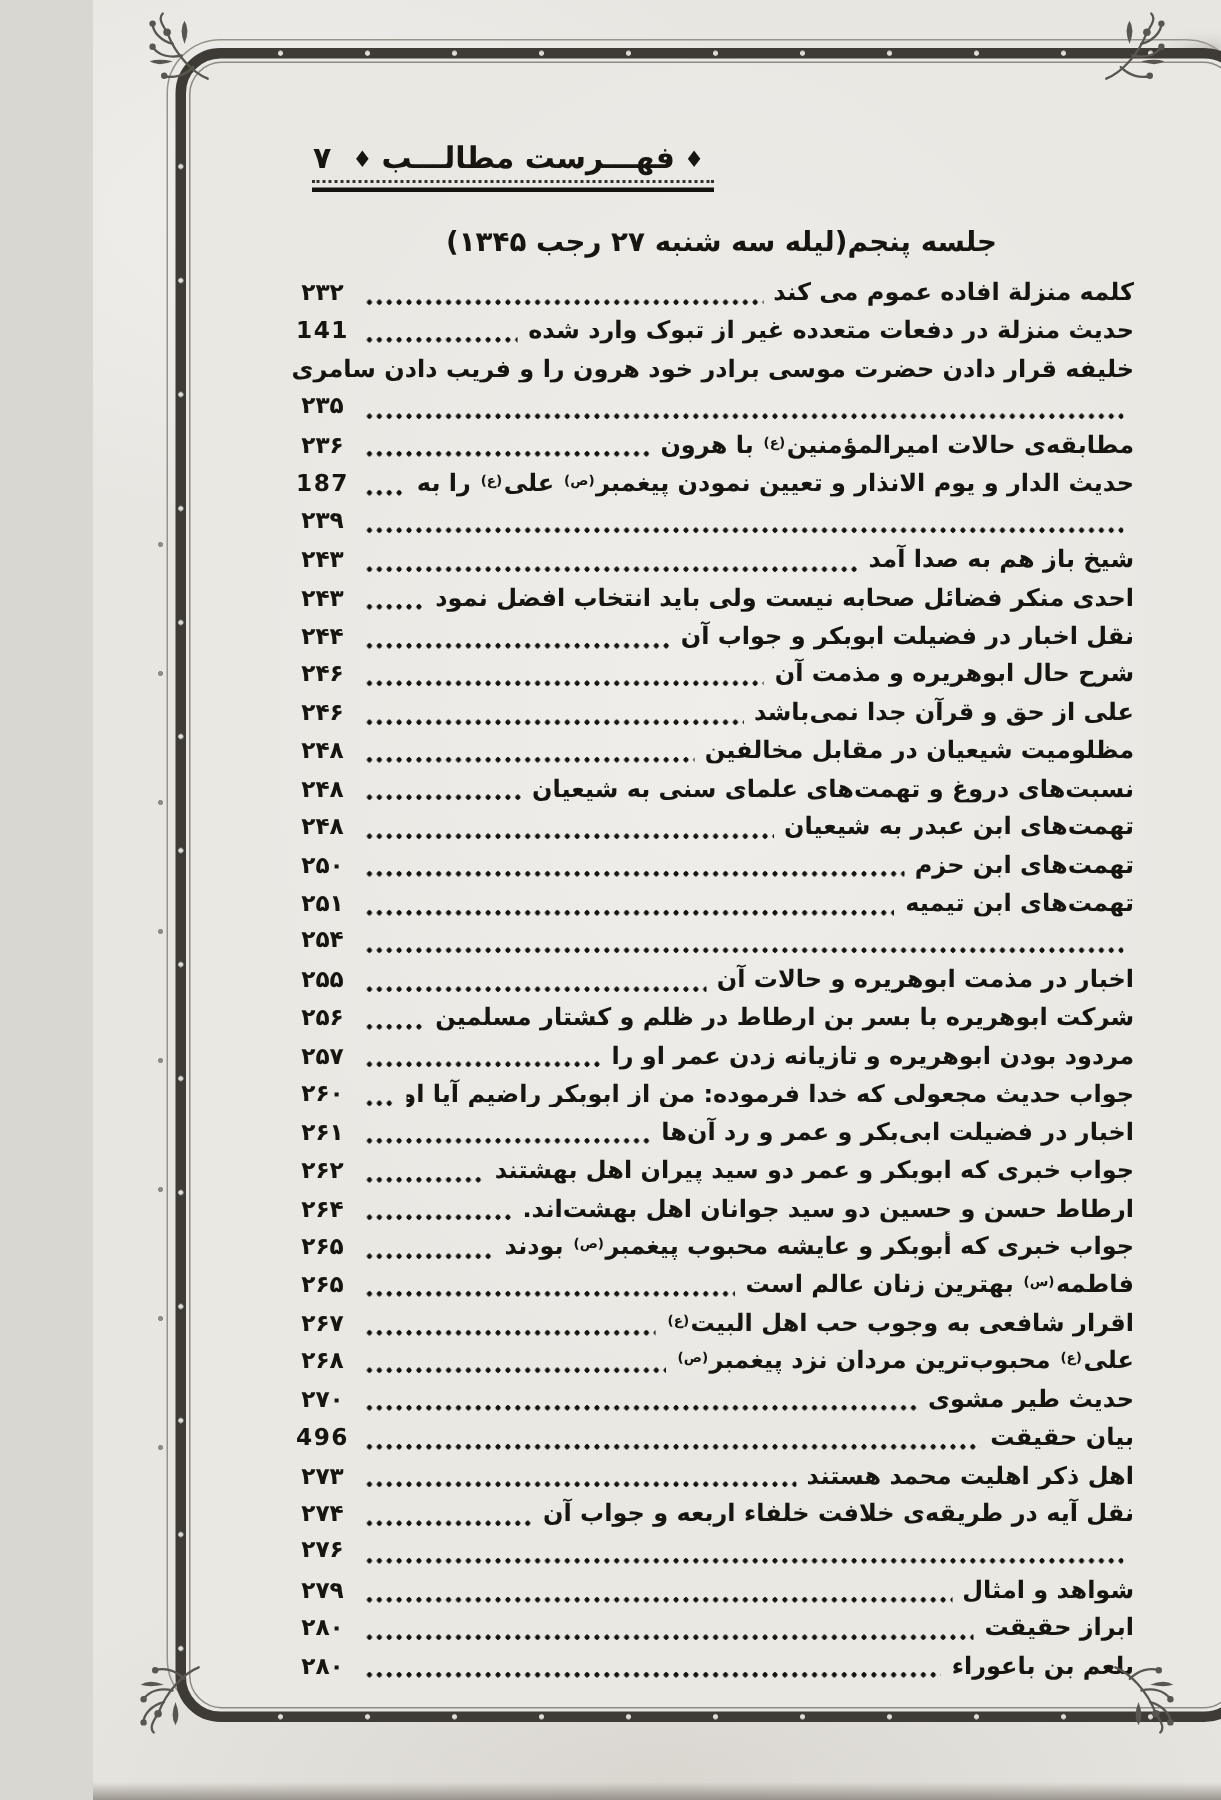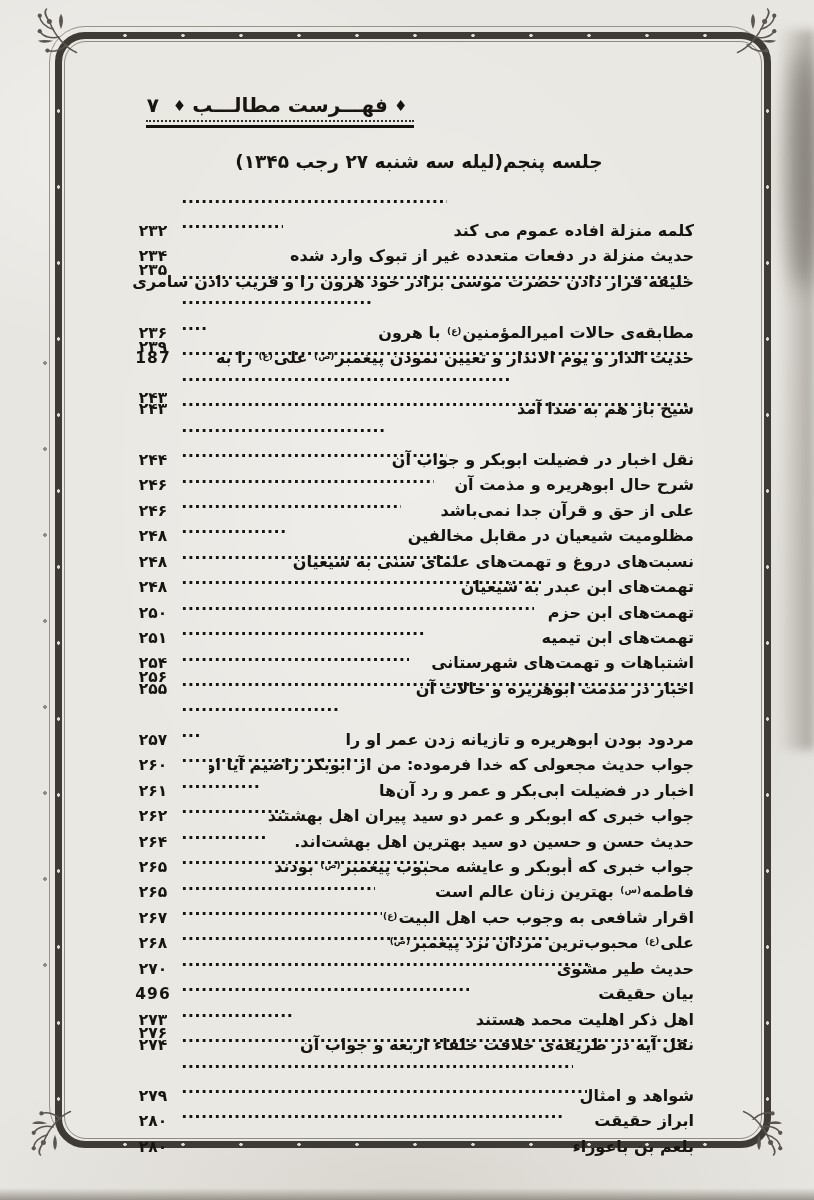--- a/index.html
+++ b/index.html
@@ -1,18 +1,18 @@
 <!DOCTYPE html>
 <html lang="fa" dir="rtl"><head>
 <meta charset="utf-8">
 <style>
   html,body{margin:0;padding:0;}
   body{width:814px;height:1200px;overflow:hidden;background:#d9d7d2;}
   .paper{
-    position:relative;width:814px;height:1200px;overflow:hidden;
+    position:relative;width:752px;height:1200px;overflow:hidden;
     background:
       radial-gradient(ellipse 500px 300px at 18% 12%, rgba(255,255,255,.35), transparent 70%),
       radial-gradient(ellipse 420px 500px at 80% 55%, rgba(120,113,102,.10), transparent 70%),
       radial-gradient(ellipse 600px 220px at 50% 99%, rgba(140,132,120,.16), transparent 75%),
       #e8e6e1;
     font-family:"DejaVu Sans",sans-serif;color:#181511;direction:rtl;
   }
   
   .frame-outer{position:absolute;left:49px;top:26px;width:714px;height:1114px;
     border:1px solid #97938b;border-radius:36px;}
@@ -56,21 +56,21 @@
   .page-header .num{padding-right:8px;}
   .page-header .rule{margin-top:3px;height:3px;
     border-top:2px dotted #34312c;border-bottom:3px solid #14120f;}
   
   .session-heading{position:absolute;top:112px;left:12px;right:0;text-align:center;
     font-size:18.5px;font-weight:bold;}
   
   .toc{position:absolute;top:146px;right:70px;left:70px;}
   .toc-row{display:flex;align-items:baseline;height:25.45px;
     font-size:16px;font-weight:bold;white-space:nowrap;}
-  .toc-title{flex:0 1 auto;overflow:hidden;margin-top:36px;}
+  .toc-title{flex:0 1 auto;overflow:hidden;}
   .toc-leader{flex:1 1 30px;height:5px;margin:0 7px;align-self:center;margin-top:7px;
     background-image:radial-gradient(circle,#161310 1.55px,transparent 1.85px);
     background-size:6.6px 5px;background-position:left center;background-repeat:repeat-x;}
   .toc-page{flex:0 0 auto;min-width:42px;text-align:center;font-size:15.5px;letter-spacing:1px;}
   .toc-row.wrap{justify-content:flex-start;}
   .hon{font-size:9px;vertical-align:4px;margin:0 1px;font-weight:bold;}
 </style>
 </head>
 <body>
 
@@ -99,21 +99,21 @@
 
     <div class="toc">
         <div class="toc-row">
     <span class="toc-title">کلمه منزلة افاده عموم می کند</span>
     <span class="toc-leader"></span>
     <span class="toc-page">۲۳۲</span>
   </div>
         <div class="toc-row">
     <span class="toc-title">حدیث منزلة در دفعات متعدده غیر از تبوک وارد شده</span>
     <span class="toc-leader"></span>
-    <span class="toc-page">۲۳۴</span>
+    <span class="toc-page">141</span>
   </div>
         <div class="toc-row wrap">
     <span class="toc-title">خلیفه قرار دادن حضرت موسی برادر خود هرون را و فریب دادن سامری بنی‌اسرائیل را به گوساله پرستیدن</span>
 
   </div>
         <div class="toc-row dots-only">
 
     <span class="toc-leader"></span>
     <span class="toc-page">۲۳۵</span>
   </div>
@@ -130,20 +130,21 @@
         <div class="toc-row">
     <span class="toc-leader"></span>
     <span class="toc-page">۲۳۹</span>
   </div>
         <div class="toc-row">
     <span class="toc-title">شیخ باز هم به صدا آمد</span>
     <span class="toc-leader"></span>
     <span class="toc-page">۲۴۳</span>
   </div>
         <div class="toc-row">
+    <span class="toc-title">احدی منکر فضائل صحابه نیست ولی باید انتخاب افضل نمود</span>
     <span class="toc-leader"></span>
     <span class="toc-page">۲۴۳</span>
   </div>
         <div class="toc-row">
     <span class="toc-title">نقل اخبار در فضیلت ابوبکر و جواب آن</span>
     <span class="toc-leader"></span>
     <span class="toc-page">۲۴۴</span>
   </div>
         <div class="toc-row">
     <span class="toc-title">شرح حال ابوهریره و مذمت آن</span>
@@ -174,30 +175,30 @@
     <span class="toc-title">تهمت‌های ابن حزم</span>
     <span class="toc-leader"></span>
     <span class="toc-page">۲۵۰</span>
   </div>
         <div class="toc-row">
     <span class="toc-title">تهمت‌های ابن تیمیه</span>
     <span class="toc-leader"></span>
     <span class="toc-page">۲۵۱</span>
   </div>
         <div class="toc-row">
-    <span class="toc-title">اشتباهات و تهمت‌های شهرستانی</span>
     <span class="toc-leader"></span>
     <span class="toc-page">۲۵۴</span>
   </div>
         <div class="toc-row">
     <span class="toc-title">اخبار در مذمت ابوهریره و حالات آن</span>
     <span class="toc-leader"></span>
     <span class="toc-page">۲۵۵</span>
   </div>
         <div class="toc-row">
+    <span class="toc-title">شرکت ابوهریره با بسر بن ارطاط در ظلم و کشتار مسلمین</span>
     <span class="toc-leader"></span>
     <span class="toc-page">۲۵۶</span>
   </div>
         <div class="toc-row">
     <span class="toc-title">مردود بودن ابوهریره و تازیانه زدن عمر او را</span>
     <span class="toc-leader"></span>
     <span class="toc-page">۲۵۷</span>
   </div>
         <div class="toc-row">
     <span class="toc-title">جواب حدیث مجعولی که خدا فرموده: من از ابوبکر راضیم آیا او هم از من راضی هست یا نه</span>
@@ -208,21 +209,21 @@
     <span class="toc-title">اخبار در فضیلت ابی‌بکر و عمر و رد آن‌ها</span>
     <span class="toc-leader"></span>
     <span class="toc-page">۲۶۱</span>
   </div>
         <div class="toc-row">
     <span class="toc-title">جواب خبری که ابوبکر و عمر دو سید پیران اهل بهشتند</span>
     <span class="toc-leader"></span>
     <span class="toc-page">۲۶۲</span>
   </div>
         <div class="toc-row">
-    <span class="toc-title">حدیث حسن و حسین دو سید بهترین اهل بهشت‌اند.</span>
+    <span class="toc-title">ارطاط حسن و حسین دو سید جوانان اهل بهشت‌اند.</span>
     <span class="toc-leader"></span>
     <span class="toc-page">۲۶۴</span>
   </div>
         <div class="toc-row">
     <span class="toc-title">جواب خبری که أبوبکر و عایشه محبوب پیغمبر<span class="hon">(ص)</span> بودند</span>
     <span class="toc-leader"></span>
     <span class="toc-page">۲۶۵</span>
   </div>
         <div class="toc-row">
     <span class="toc-title">فاطمه<span class="hon">(س)</span> بهترین زنان عالم است</span>

